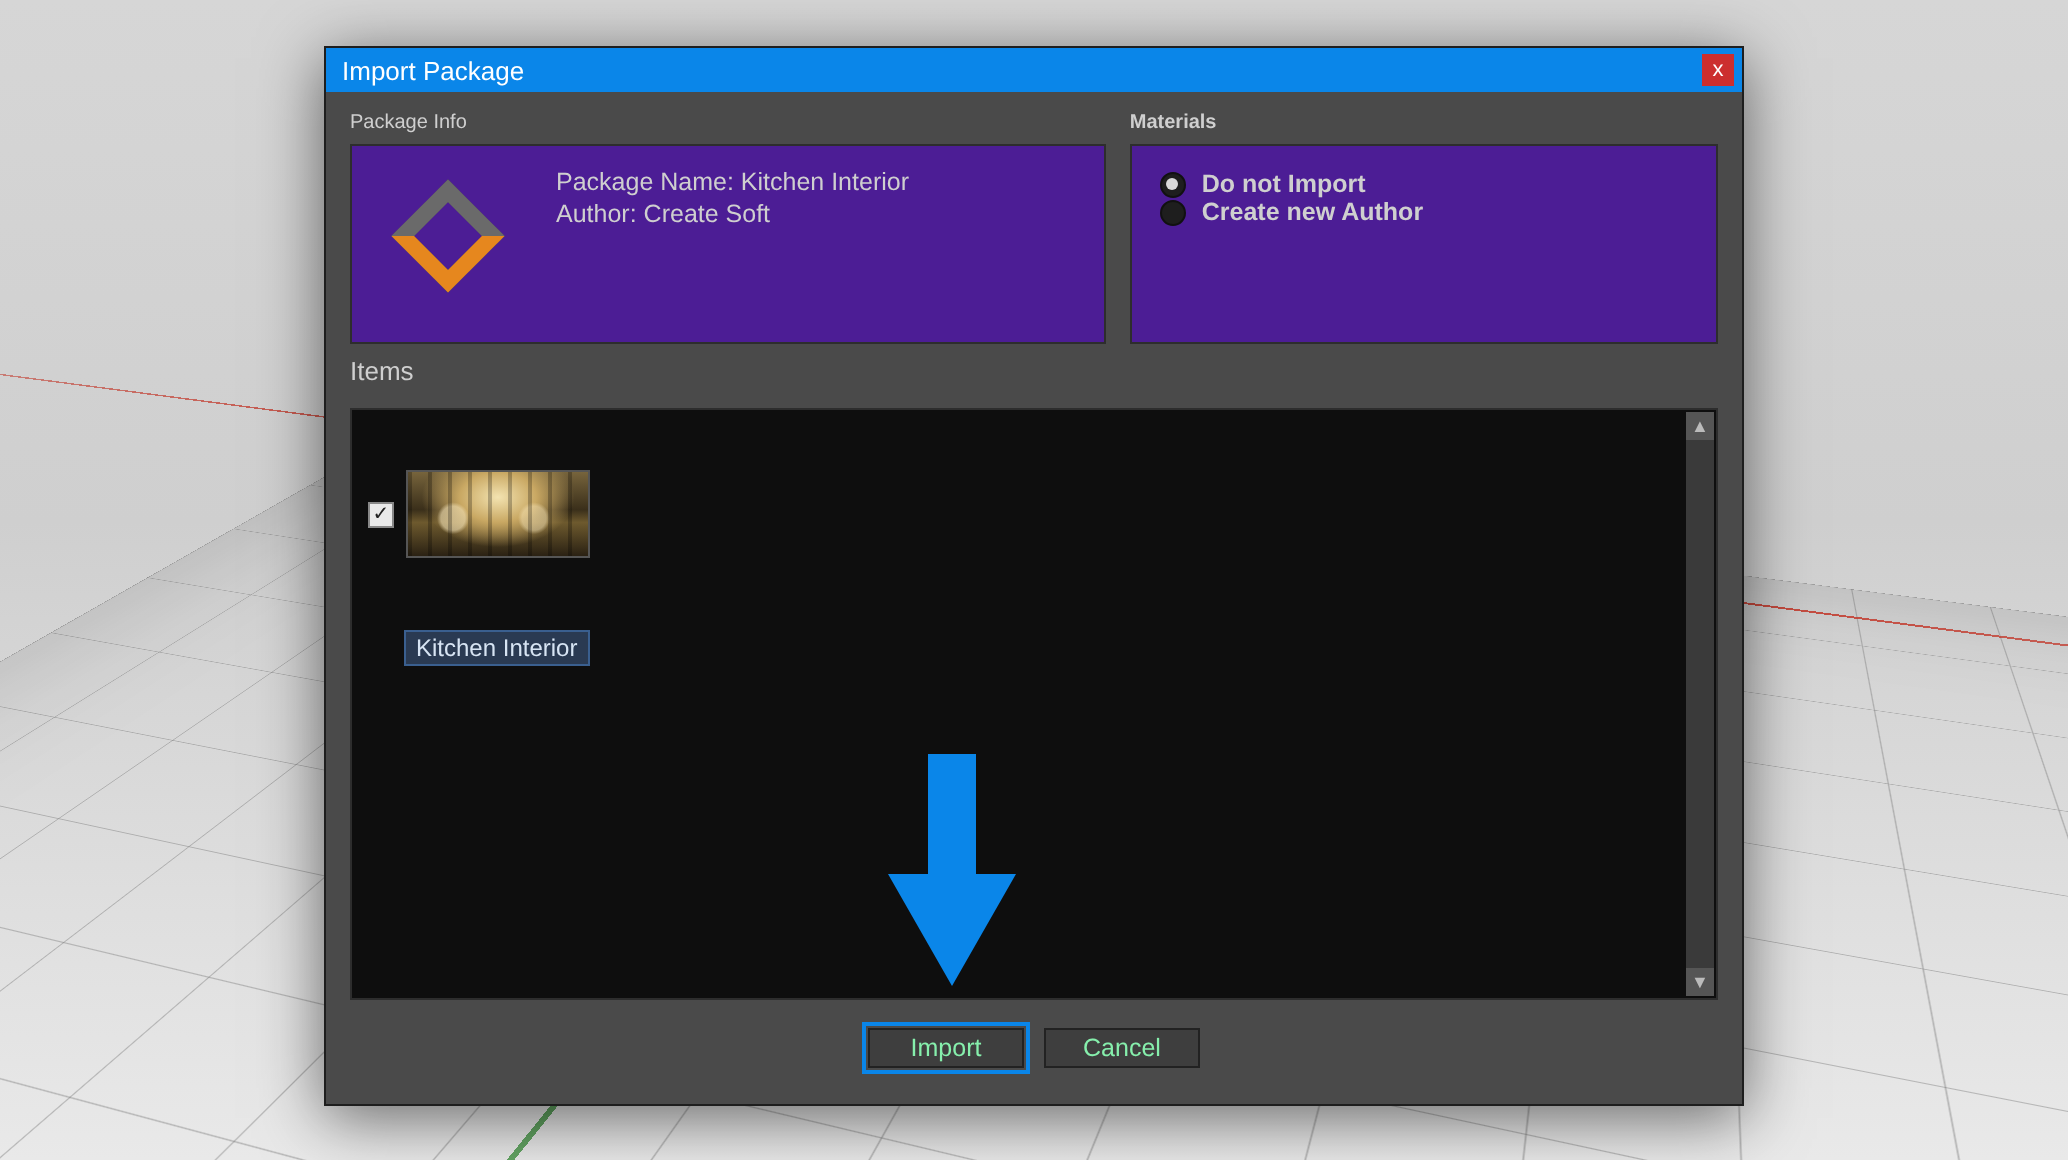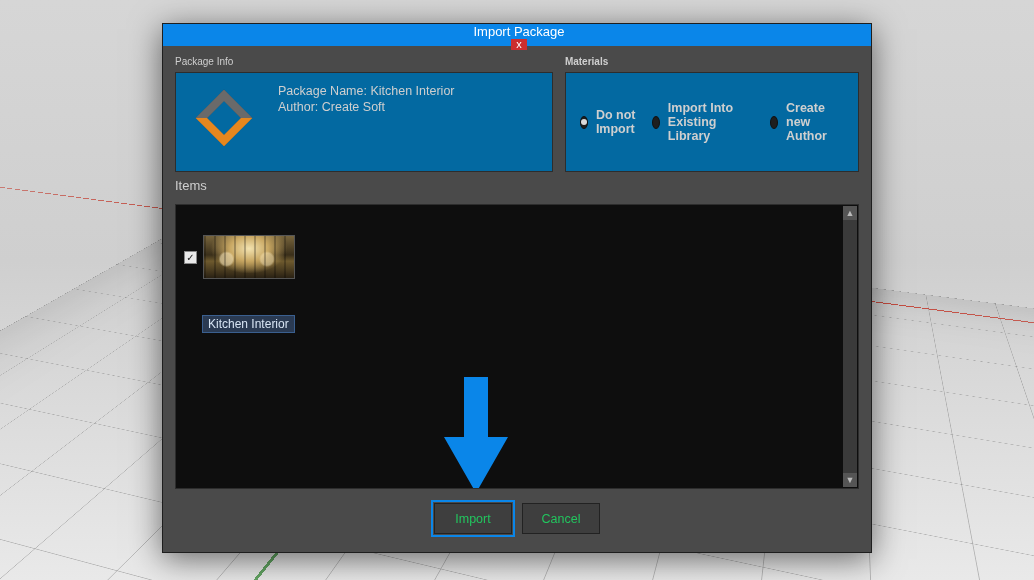--- a/index.html
+++ b/index.html
@@ -36,49 +36,49 @@
     background:#4a4a4a;
     border:1px solid #1e1e1e;
     box-shadow: 0 6px 30px rgba(0,0,0,.55);
     color:#cfcfcf;
     display:flex; flex-direction:column;
   }
   .titlebar {
     height:22px; background:#0a86e9;
     display:flex; align-items:center; justify-content:space-between;
     padding:0 4px 0 8px;
-    color:#fff; font-size:13px;flex-direction:column;
+    color:#fff; font-size:13px;
   }
   .close-btn {
     width:16px; height:16px; background:#cc2e2e;
     display:flex; align-items:center; justify-content:center;
     font-size:11px; line-height:1; color:#fff; cursor:pointer;
   }
 
   .body { flex:1; padding:10px 12px 8px 12px; display:flex; flex-direction:column; gap:6px; }
 
   
   .top-row { display:flex; gap:12px; }
   .group { flex:1; }
   .group.materials { flex:0 0 43%;font-weight:bold; }
   .group-label { font-size:10px; color:#cfcfcf; margin-bottom:5px; }
   .group-frame {
-    border:1px solid #2d2d2d; background:#0369a1;
+    border:1px solid #2d2d2d; background:#4c1d95;
     padding:10px 12px; min-height:100px;
   }
 
   
   .pkg-frame { display:flex; gap:18px; align-items:flex-start; }
   .pkg-icon { flex:0 0 72px; display:flex; justify-content:center; padding-top:2px; }
   .pkg-lines { flex:1; line-height:16px; color:#cfcfcf; font-size:12.5px; }
   .pkg-line span.lbl {}
   .pkg-line span.val {}
 
   
-  .radio-list { display:flex; flex-direction:row; gap:12px; padding:2px 0 2px 2px;margin-top:16px; }
+  .radio-list { display:flex; flex-direction:column; gap:0; padding:2px 0 2px 2px; }
   .radio-row { display:flex; align-items:center; gap:8px; cursor:pointer; }
   .radio-dot {
     width:13px; height:13px; border-radius:50%;
     background:#1e1e1e; border:1px solid #111;
     display:flex; align-items:center; justify-content:center;
   }
   .radio-row.selected .radio-dot::after{
     content:""; width:6px; height:6px; border-radius:50%; background:#d9d9d9;
   }
   .radio-label { color:#cfcfcf; }
@@ -134,22 +134,22 @@
   .arrow {
     position:absolute; left:268px; top:172px; width:64px; height:116px;
     pointer-events:none;
   }
 
   
   .button-row {
     display:flex; justify-content:center; gap:10px; padding:8px 0 10px;
   }
   .btn {
-    width:78px; height:31px;
-    background:#3e3e3e; border:1px solid #222; color:#22c55e;
+    width:78px; height:20px;
+    background:#3e3e3e; border:1px solid #222; color:#86efac;
     display:flex; align-items:center; justify-content:center;
     font-size:12.5px; cursor:pointer;
   }
   .btn.primary {
     outline:2px solid #0a86e9; outline-offset:1px;
   }
 </style>
 </head>
 <body>
 
@@ -205,24 +205,20 @@
       <div class="group materials">
         <div class="group-label">Materials</div>
         <div class="group-frame">
           <div class="radio-list">
             <div class="radio-row selected">
               <span class="radio-dot"></span>
               <span class="radio-label">Do not Import</span>
             </div>
             <div class="radio-row">
               <span class="radio-dot"></span>
-              <span class="radio-label">Import Into Existing Library</span>
-            </div>
-            <div class="radio-row">
-              <span class="radio-dot"></span>
               <span class="radio-label">Create new Author</span>
             </div>
           </div>
         </div>
       </div>
     </div>
 
     <div class="items-label group-label">Items</div>
     <div class="items-frame">
 

